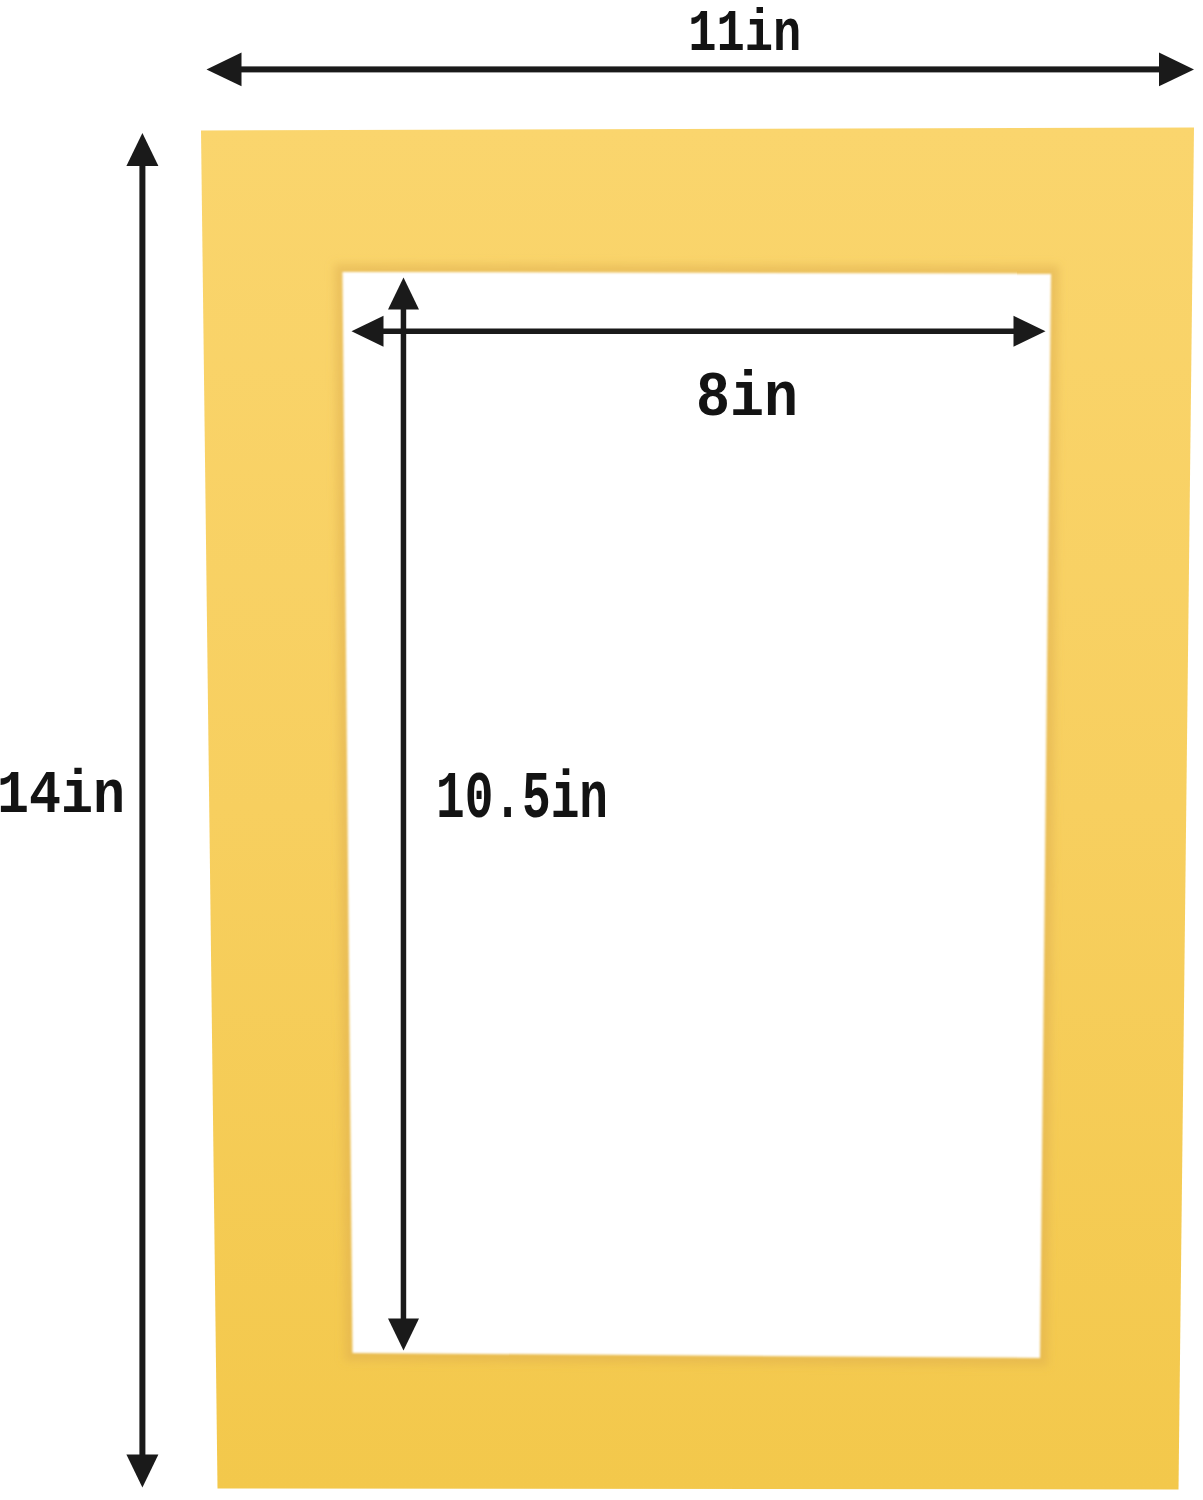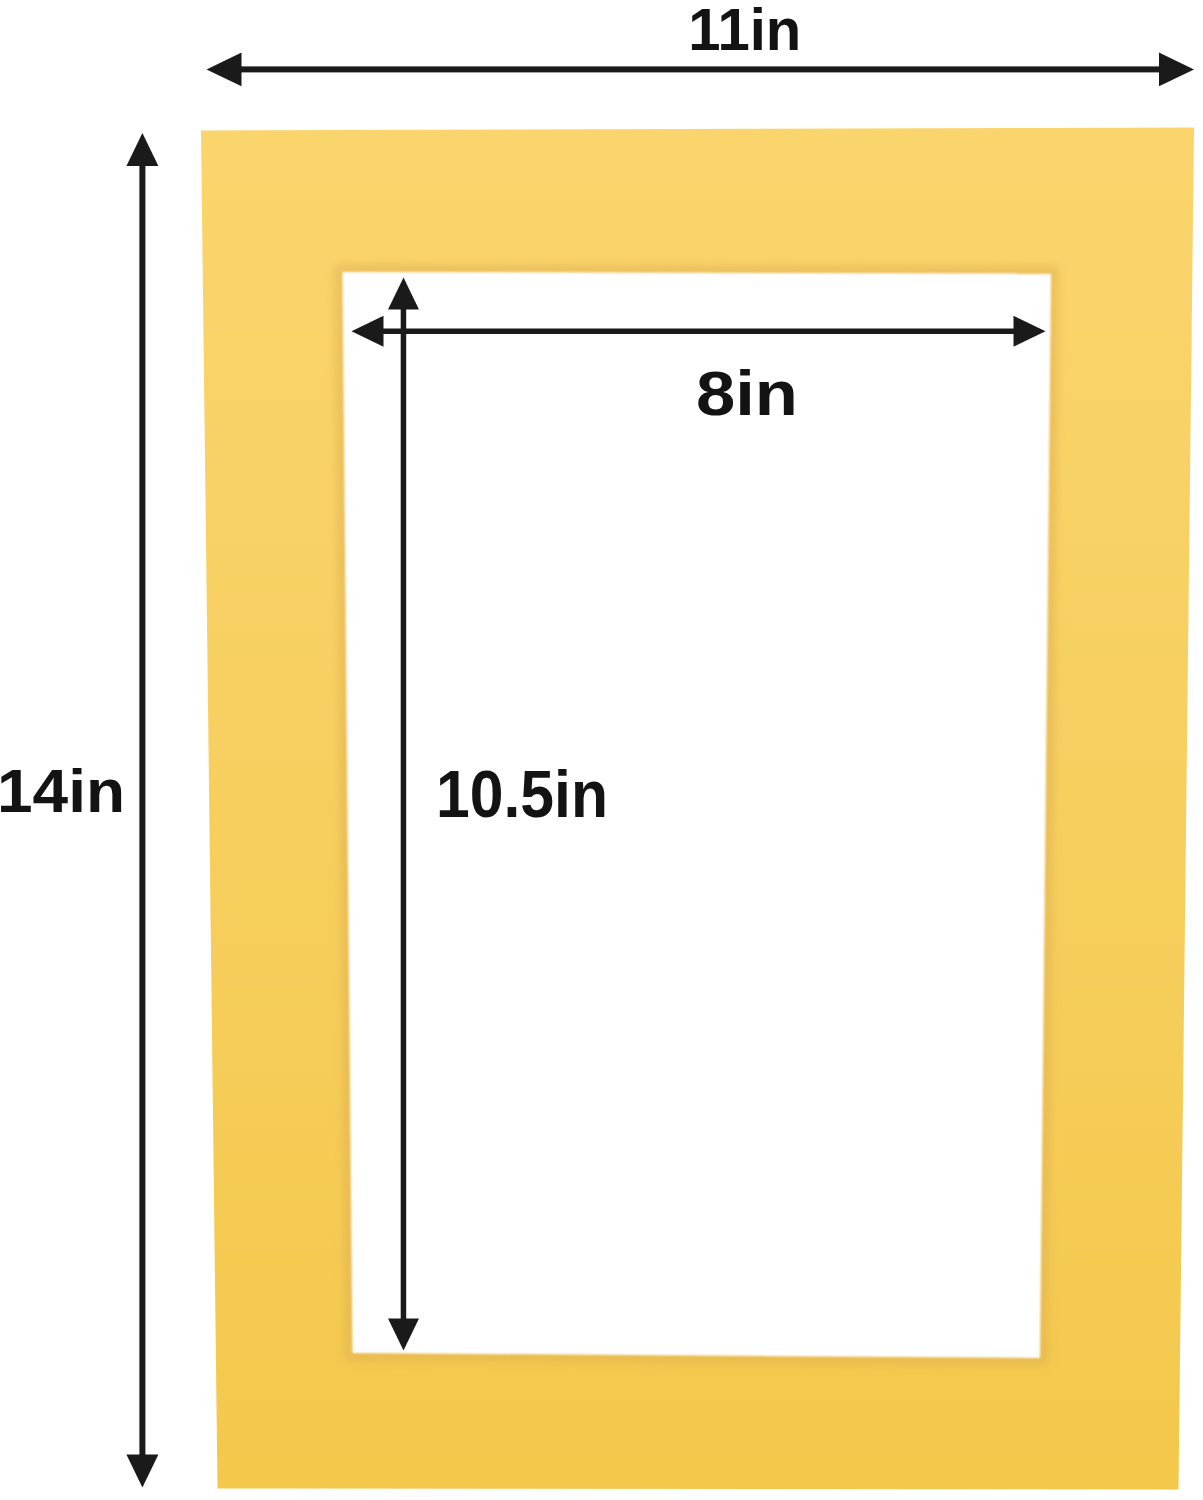--- a/index.html
+++ b/index.html
@@ -1,17 +1,17 @@
 <!DOCTYPE html>
 <html><head>
 <meta charset="utf-8">
 <style>
   html,body{margin:0;padding:0;background:#ffffff;}
   .page{position:relative;width:1203px;height:1500px;background:#ffffff;overflow:hidden;
-        font-family:Liberation Sans, sans-serif;border-radius:7px;}
+        font-family:Liberation Mono, monospace;border-radius:7px;}
   svg{display:block;}
 </style>
 </head>
 <body>
 
 <div class="page">
 <svg width="1203" height="1500" viewBox="0 0 1203 1500" xmlns="http://www.w3.org/2000/svg">
   <defs>
     <linearGradient id="matg" x1="0" y1="0" x2="0" y2="1">
       <stop offset="0" stop-color="#FAD56D"></stop>

